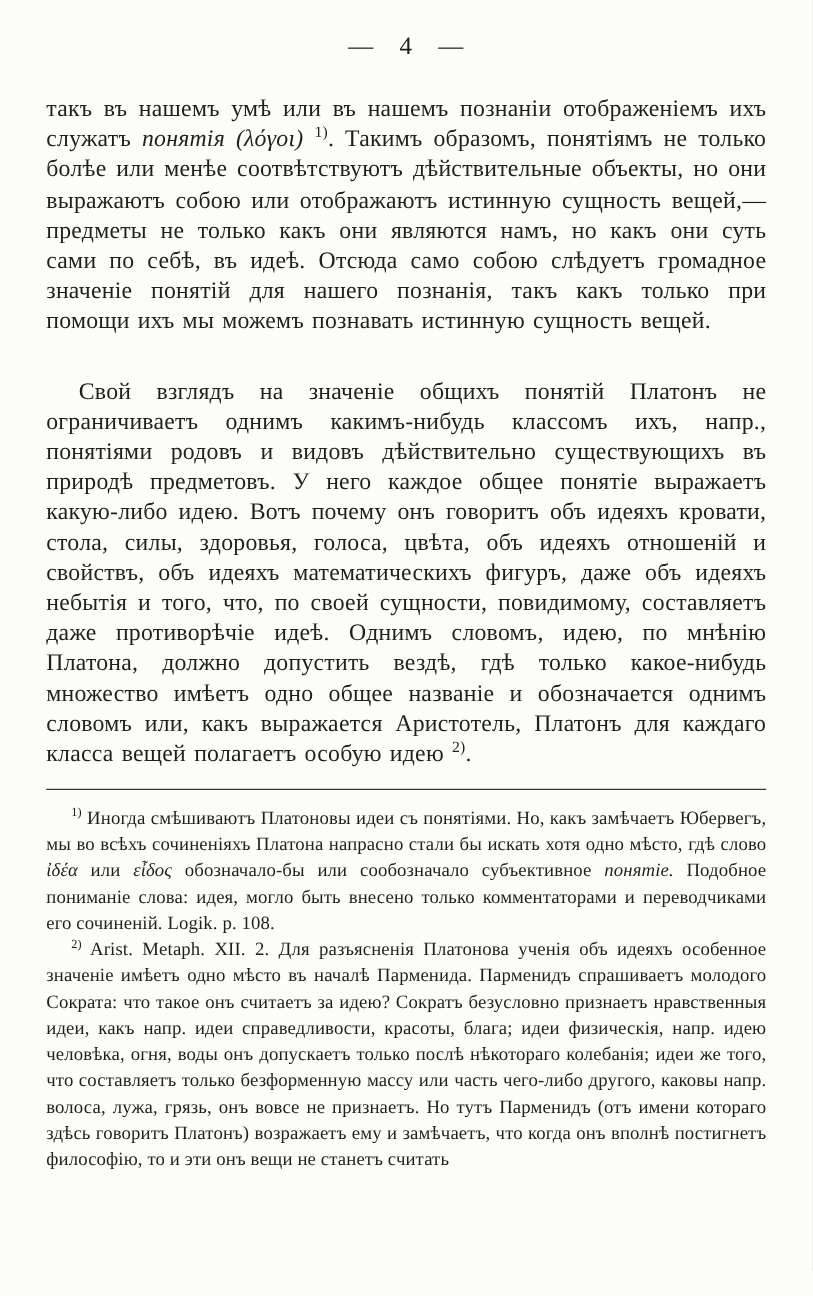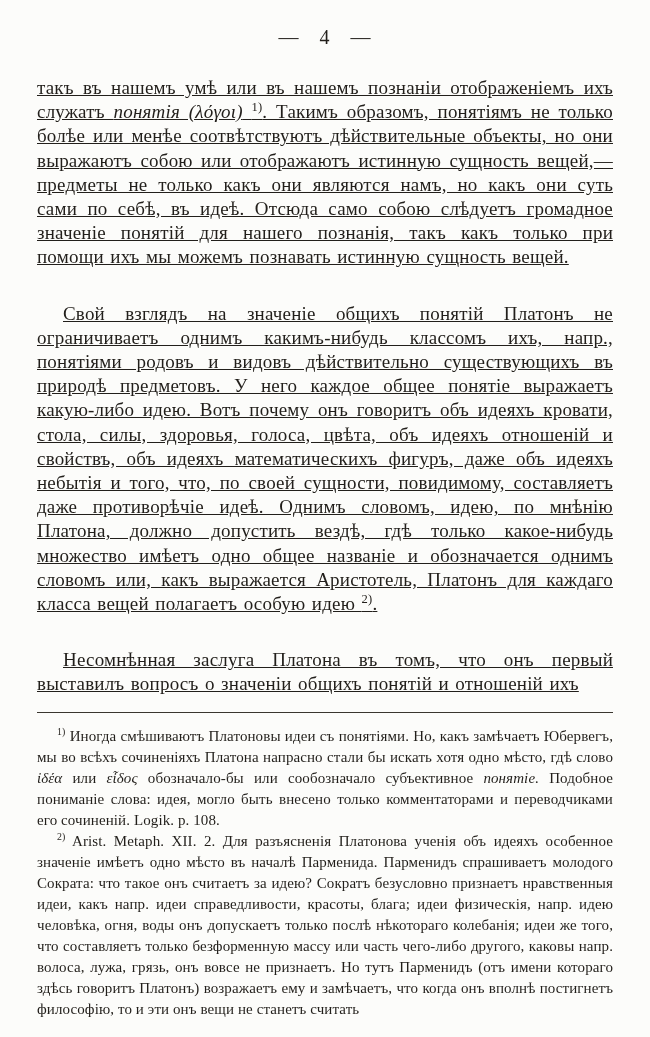--- a/index.html
+++ b/index.html
@@ -26,21 +26,20 @@
     word-spacing: 14px;
     margin: 6px 0 27px 0;
   }
   .main-text p {
     margin: 0;
     font-size: 19px;
     line-height: 24.2px;
     text-align: justify;
     letter-spacing: 0.2px;
     word-spacing: 1.5px;
-    text-decoration: underline;
   }
   .main-text p.indent {
     text-indent: 26px;
     margin-top: 32px;
   }
   sup {
     font-size: 66%;
     line-height: 0;
     vertical-align: super;
   }
@@ -61,21 +60,20 @@
 </style>
 </head>
 <body>
 
 <div class="page">
   <div class="page-number">— 4 —</div>
 
   <div class="main-text" id="main-text">
       <p><span>такъ въ нашемъ умѣ или въ нашемъ познаніи отображеніемъ ихъ служатъ </span><i>понятія (λόγοι)</i><span> </span><sup>1)</sup><span>. Такимъ образомъ, понятіямъ не только болѣе или менѣе соотвѣтствуютъ дѣйствительные объекты, но они выражаютъ собою или отображаютъ истинную сущность вещей,—предметы не только какъ они являются намъ, но какъ они суть сами по себѣ, въ идеѣ. Отсюда само собою слѣдуетъ громадное значеніе понятій для нашего познанія, такъ какъ только при помощи ихъ мы можемъ познавать истинную сущность вещей.</span></p>
       <p class="indent"><span>Свой взглядъ на значеніе общихъ понятій Платонъ не ограничиваетъ однимъ какимъ-нибудь классомъ ихъ, напр., понятіями родовъ и видовъ дѣйствительно существующихъ въ природѣ предметовъ. У него каждое общее понятіе выражаетъ какую-либо идею. Вотъ почему онъ говоритъ объ идеяхъ кровати, стола, силы, здоровья, голоса, цвѣта, объ идеяхъ отношеній и свойствъ, объ идеяхъ математическихъ фигуръ, даже объ идеяхъ небытія и того, что, по своей сущности, повидимому, составляетъ даже противорѣчіе идеѣ. Однимъ словомъ, идею, по мнѣнію Платона, должно допустить вездѣ, гдѣ только какое-нибудь множество имѣетъ одно общее названіе и обозначается однимъ словомъ или, какъ выражается Аристотель, Платонъ для каждаго класса вещей полагаетъ особую идею </span><sup>2)</sup><span>.</span></p>
-      <p class="indent"><span>Несомнѣнная заслуга Платона въ томъ, что онъ первый выставилъ вопросъ о значеніи общихъ понятій и отношеній ихъ</span></p>
     </div>
 
   <hr class="fn-rule">
 
   <div class="footnotes" id="footnotes">
       <p><sup>1)</sup><span> Иногда смѣшиваютъ Платоновы идеи съ понятіями. Но, какъ замѣчаетъ Юбервегъ, мы во всѣхъ сочиненіяхъ Платона напрасно стали бы искать хотя одно мѣсто, гдѣ слово </span><i>ἰδέα</i><span> или </span><i>εἶδος</i><span> обозначало-бы или сообозначало субъективное </span><i>понятіе.</i><span> Подобное пониманіе слова: идея, могло быть внесено только комментаторами и переводчиками его сочиненій. Logik. p. 108.</span></p>
       <p><sup>2)</sup><span> Arist. Metaph. XII. 2. Для разъясненія Платонова ученія объ идеяхъ особенное значеніе имѣетъ одно мѣсто въ началѣ Парменида. Парменидъ спрашиваетъ молодого Сократа: что такое онъ считаетъ за идею? Сократъ безусловно признаетъ нравственныя идеи, какъ напр. идеи справедливости, красоты, блага; идеи физическія, напр. идею человѣка, огня, воды онъ допускаетъ только послѣ нѣкотораго колебанія; идеи же того, что составляетъ только безформенную массу или часть чего-либо другого, каковы напр. волоса, лужа, грязь, онъ вовсе не признаетъ. Но тутъ Парменидъ (отъ имени котораго здѣсь говоритъ Платонъ) возражаетъ ему и замѣчаетъ, что когда онъ вполнѣ постигнетъ философію, то и эти онъ вещи не станетъ считать</span></p>
     </div>
 </div>
 

